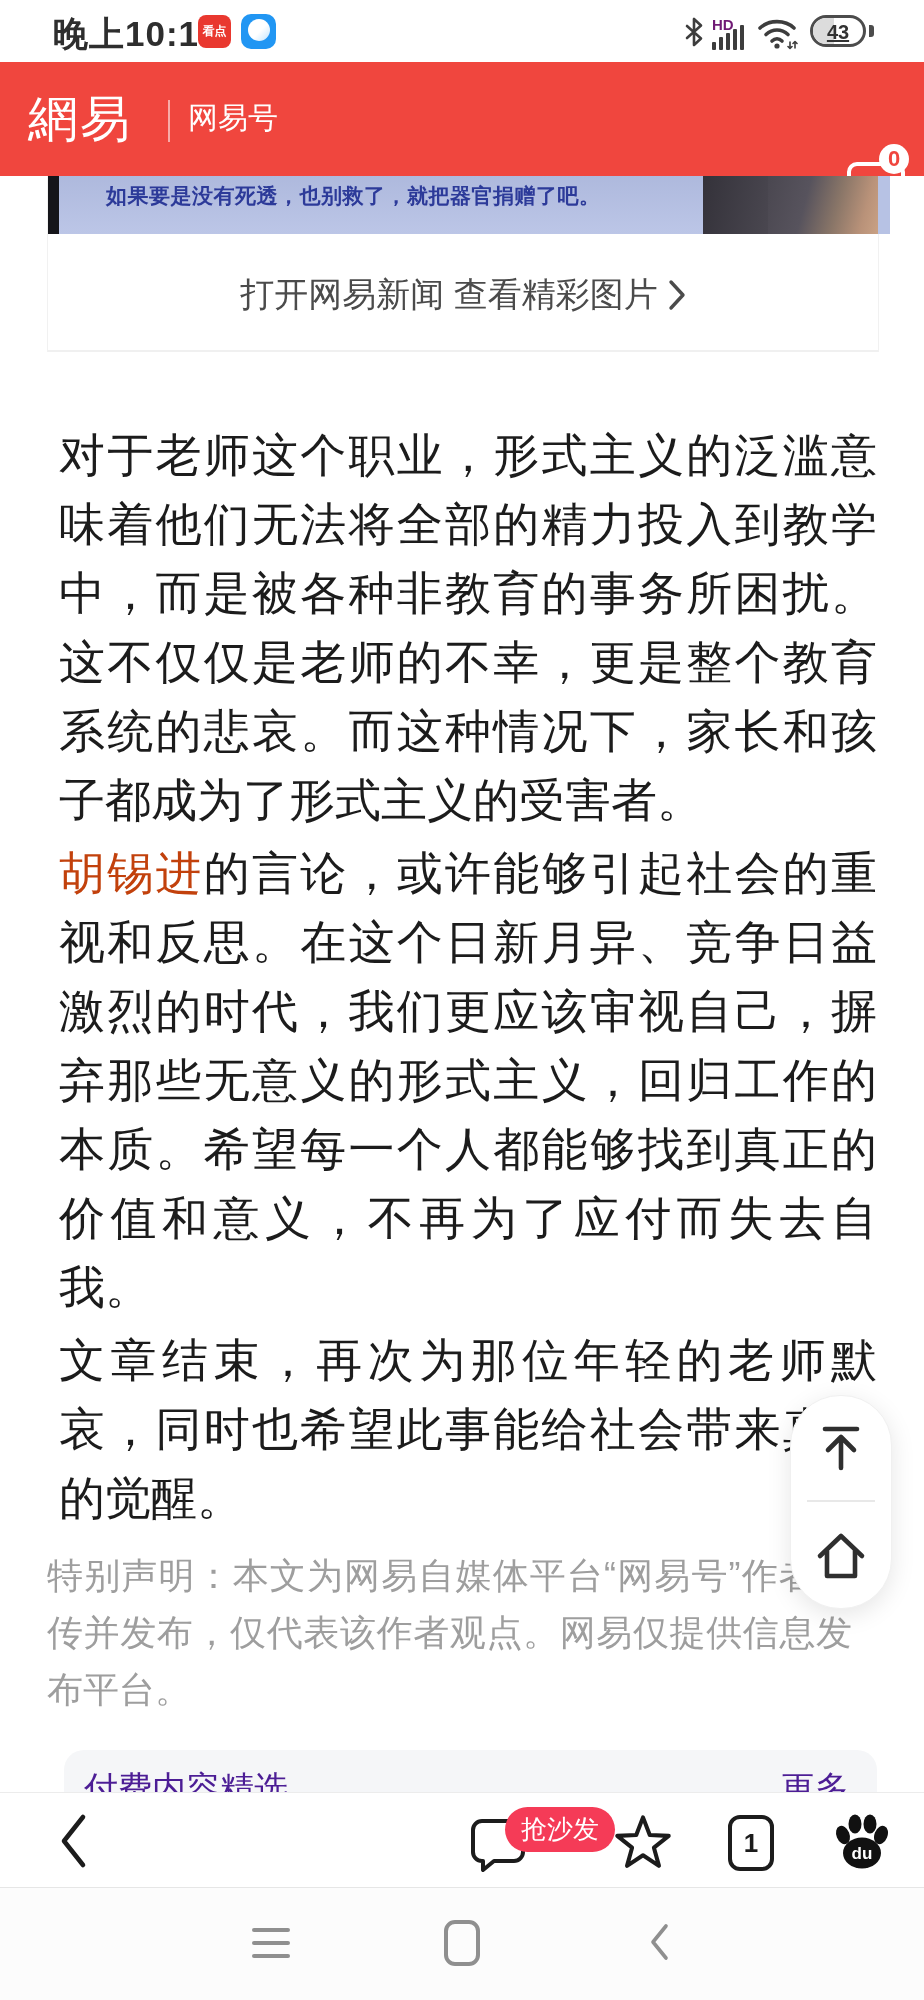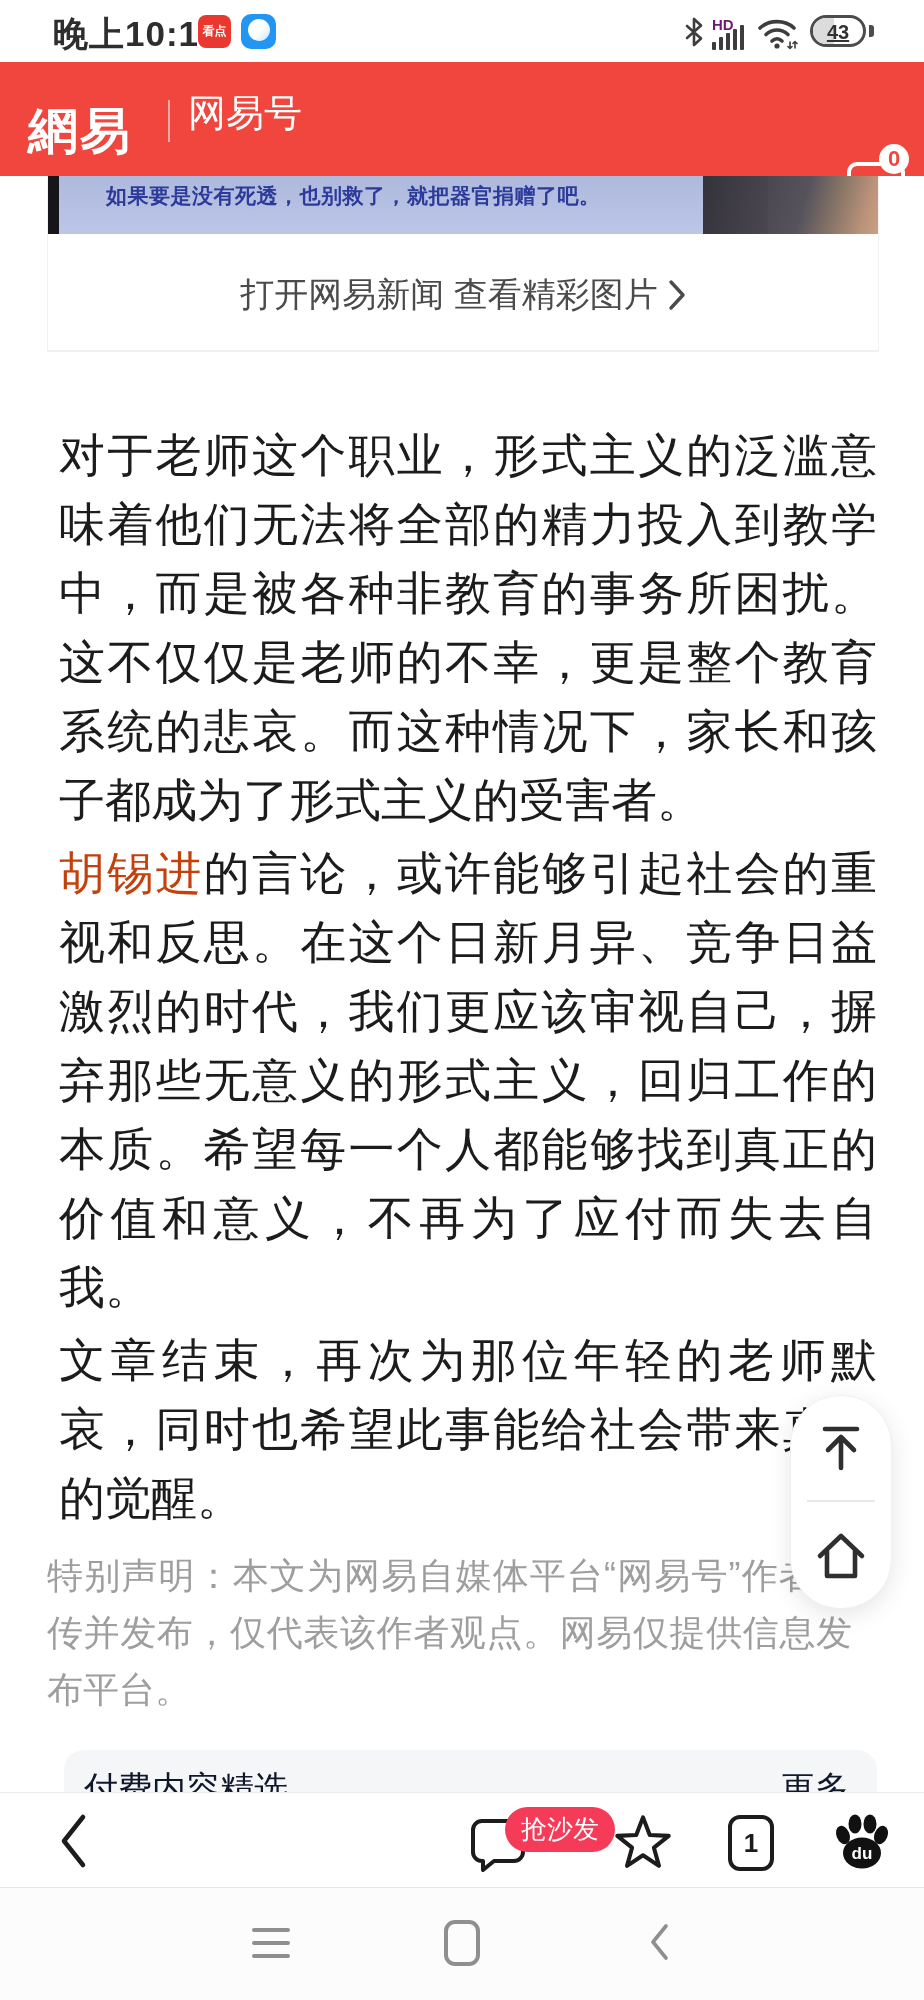--- a/index.html
+++ b/index.html
@@ -16,32 +16,32 @@
   .hd-label{position:absolute;left:712px;top:16px;font-size:15px;font-weight:700;color:#701a75;}
   .sig-bars{position:absolute;left:712px;top:26px;display:flex;align-items:flex-end;gap:3px;height:24px;}
   .sig-bars i{display:block;width:4px;background:#3d3d3d;border-radius:1px;}
   .battery{position:absolute;left:810px;top:15px;width:56px;height:32px;border:3px solid #4c4c4c;border-radius:16px;box-sizing:border-box;overflow:hidden;}
   .battery .fill{position:absolute;left:0;top:0;bottom:0;width:42%;background:#dcdcdc;}
   .battery .num{position:absolute;left:0;right:0;top:3px;text-align:center;font-size:20px;font-weight:700;color:#333;text-decoration:underline;}
   .battery-nub{position:absolute;left:869px;top:25px;width:5px;height:12px;background:#4c4c4c;border-radius:0 3px 3px 0;}
 
   
   .header{position:absolute;left:0;top:62px;width:924px;height:114px;background:#f0463e;}
-  .logo{position:absolute;left:28px;top:36px;font-size:50px;font-weight:700;color:#fff;letter-spacing:2px;}
+  .logo{position:absolute;left:28px;top:24px;font-size:50px;font-weight:400;color:#fff;letter-spacing:2px;}
   .hdr-divider{position:absolute;left:168px;top:38px;width:2px;height:42px;background:rgba(255,255,255,.55);}
-  .channel{position:absolute;left:188px;top:26px;font-size:38px;color:#fff;}
+  .channel{position:absolute;left:188px;top:36px;font-size:30px;color:#fff;}
   .search-pill{position:absolute;left:334px;top:26px;width:450px;height:62px;border-radius:31px;background:rgba(0,0,0,.13);display:flex;align-items:center;}
   .search-pill svg{margin-left:22px;}
   .search-text{margin-left:10px;font-size:35px;color:#fff;white-space:nowrap;}
   .msg-wrap{position:absolute;left:843px;top:90px;width:70px;height:66px;}
   .msg-badge{position:absolute;left:36px;top:-8px;width:30px;height:30px;border-radius:50%;background:#fff;color:#f0463e;font-size:22px;font-weight:700;display:flex;align-items:center;justify-content:center;}
 
   
   .promo-card{position:absolute;left:47px;top:176px;width:830px;height:174px;border:1px solid #f1f1f1;border-top:none;border-bottom:2px solid #f0f0f0;box-sizing:content-box;background:#fff;}
-  .promo-img{position:absolute;left:0;top:0;width:830px;height:58px;overflow:hidden;background:#b7c2e4;}
+  .promo-img{position:absolute;left:0;top:0;width:830px;height:58px;overflow:hidden;background:#b7c2e4;padding-left:12px;}
   .pi-black{position:absolute;left:0;top:0;width:11px;height:58px;background:#15151a;}
   .pi-blue{position:absolute;left:11px;top:0;width:644px;height:58px;background:linear-gradient(180deg,#aeb9dd 0%,#bcc6e7 100%);}
   .pi-band{position:absolute;left:655px;top:0;width:65px;height:58px;background:linear-gradient(100deg,#34323a 0%,#4a4750 100%);}
   .pi-person{position:absolute;left:720px;top:0;width:110px;height:58px;background:linear-gradient(105deg,#4a4750 0%,#57535d 35%,#8a7668 62%,#b99279 85%,#c9a184 100%);}
   .pi-caption{position:absolute;left:58px;top:6px;font-size:21px;font-weight:600;color:#2c3a99;letter-spacing:0.5px;white-space:nowrap;}
   .open-row{position:absolute;left:0;top:58px;width:830px;height:121px;display:flex;align-items:center;justify-content:center;gap:10px;}
   .open-text{font-size:34px;color:#4b4b4b;}
 
   
   .article{position:absolute;left:47px;top:421px;width:830px;font-size:46px;line-height:69px;color:#1c1c1c;text-align:justify;}
@@ -53,21 +53,21 @@
 
   
   .float-pill{position:absolute;left:790px;top:1395px;width:100px;height:212px;background:#fff;border:1px solid #f0f0f0;border-radius:50px;box-shadow:0 6px 24px rgba(0,0,0,.10);z-index:30;}
   .fp-btn{position:absolute;left:0;width:100px;height:100px;display:flex;align-items:center;justify-content:center;}
   .fp-top{top:2px;}
   .fp-home{top:108px;}
   .fp-div{position:absolute;left:16px;top:104px;width:68px;height:2px;background:#e8e8e8;}
 
   
   .paid-card{position:absolute;left:64px;top:1750px;width:813px;height:140px;background:#f5f6f8;border-radius:20px;z-index:5;}
-  .paid-row{display:flex;justify-content:space-between;padding:16px 28px 0 20px;font-size:34px;color:#0f172a;align-items:flex-end;}
+  .paid-row{display:flex;justify-content:space-between;padding:16px 28px 0 20px;font-size:34px;color:#4c1d95;align-items:flex-end;}
 
   
   .toolbar{position:absolute;left:0;top:1792px;width:924px;height:95px;background:#fff;border-top:1px solid #ececec;z-index:20;}
   .tb-icon{position:absolute;display:flex;align-items:center;justify-content:center;}
   .tb-back{left:48px;top:18px;width:50px;height:60px;}
   .tb-comment{left:468px;top:20px;width:60px;height:60px;}
   .tb-star{left:612px;top:18px;width:62px;height:62px;}
   .tb-tabs{left:728px;top:22px;width:46px;height:56px;border:4px solid #1c1c1c;border-radius:12px;box-sizing:border-box;font-size:26px;font-weight:700;color:#1c1c1c;}
   .tb-baidu{left:832px;top:20px;width:58px;height:58px;}
   .sofa-badge{position:absolute;left:505px;top:14px;background:#f53b57;color:#fff;font-size:26px;padding:5px 16px;border-radius:999px;z-index:25;white-space:nowrap;}

